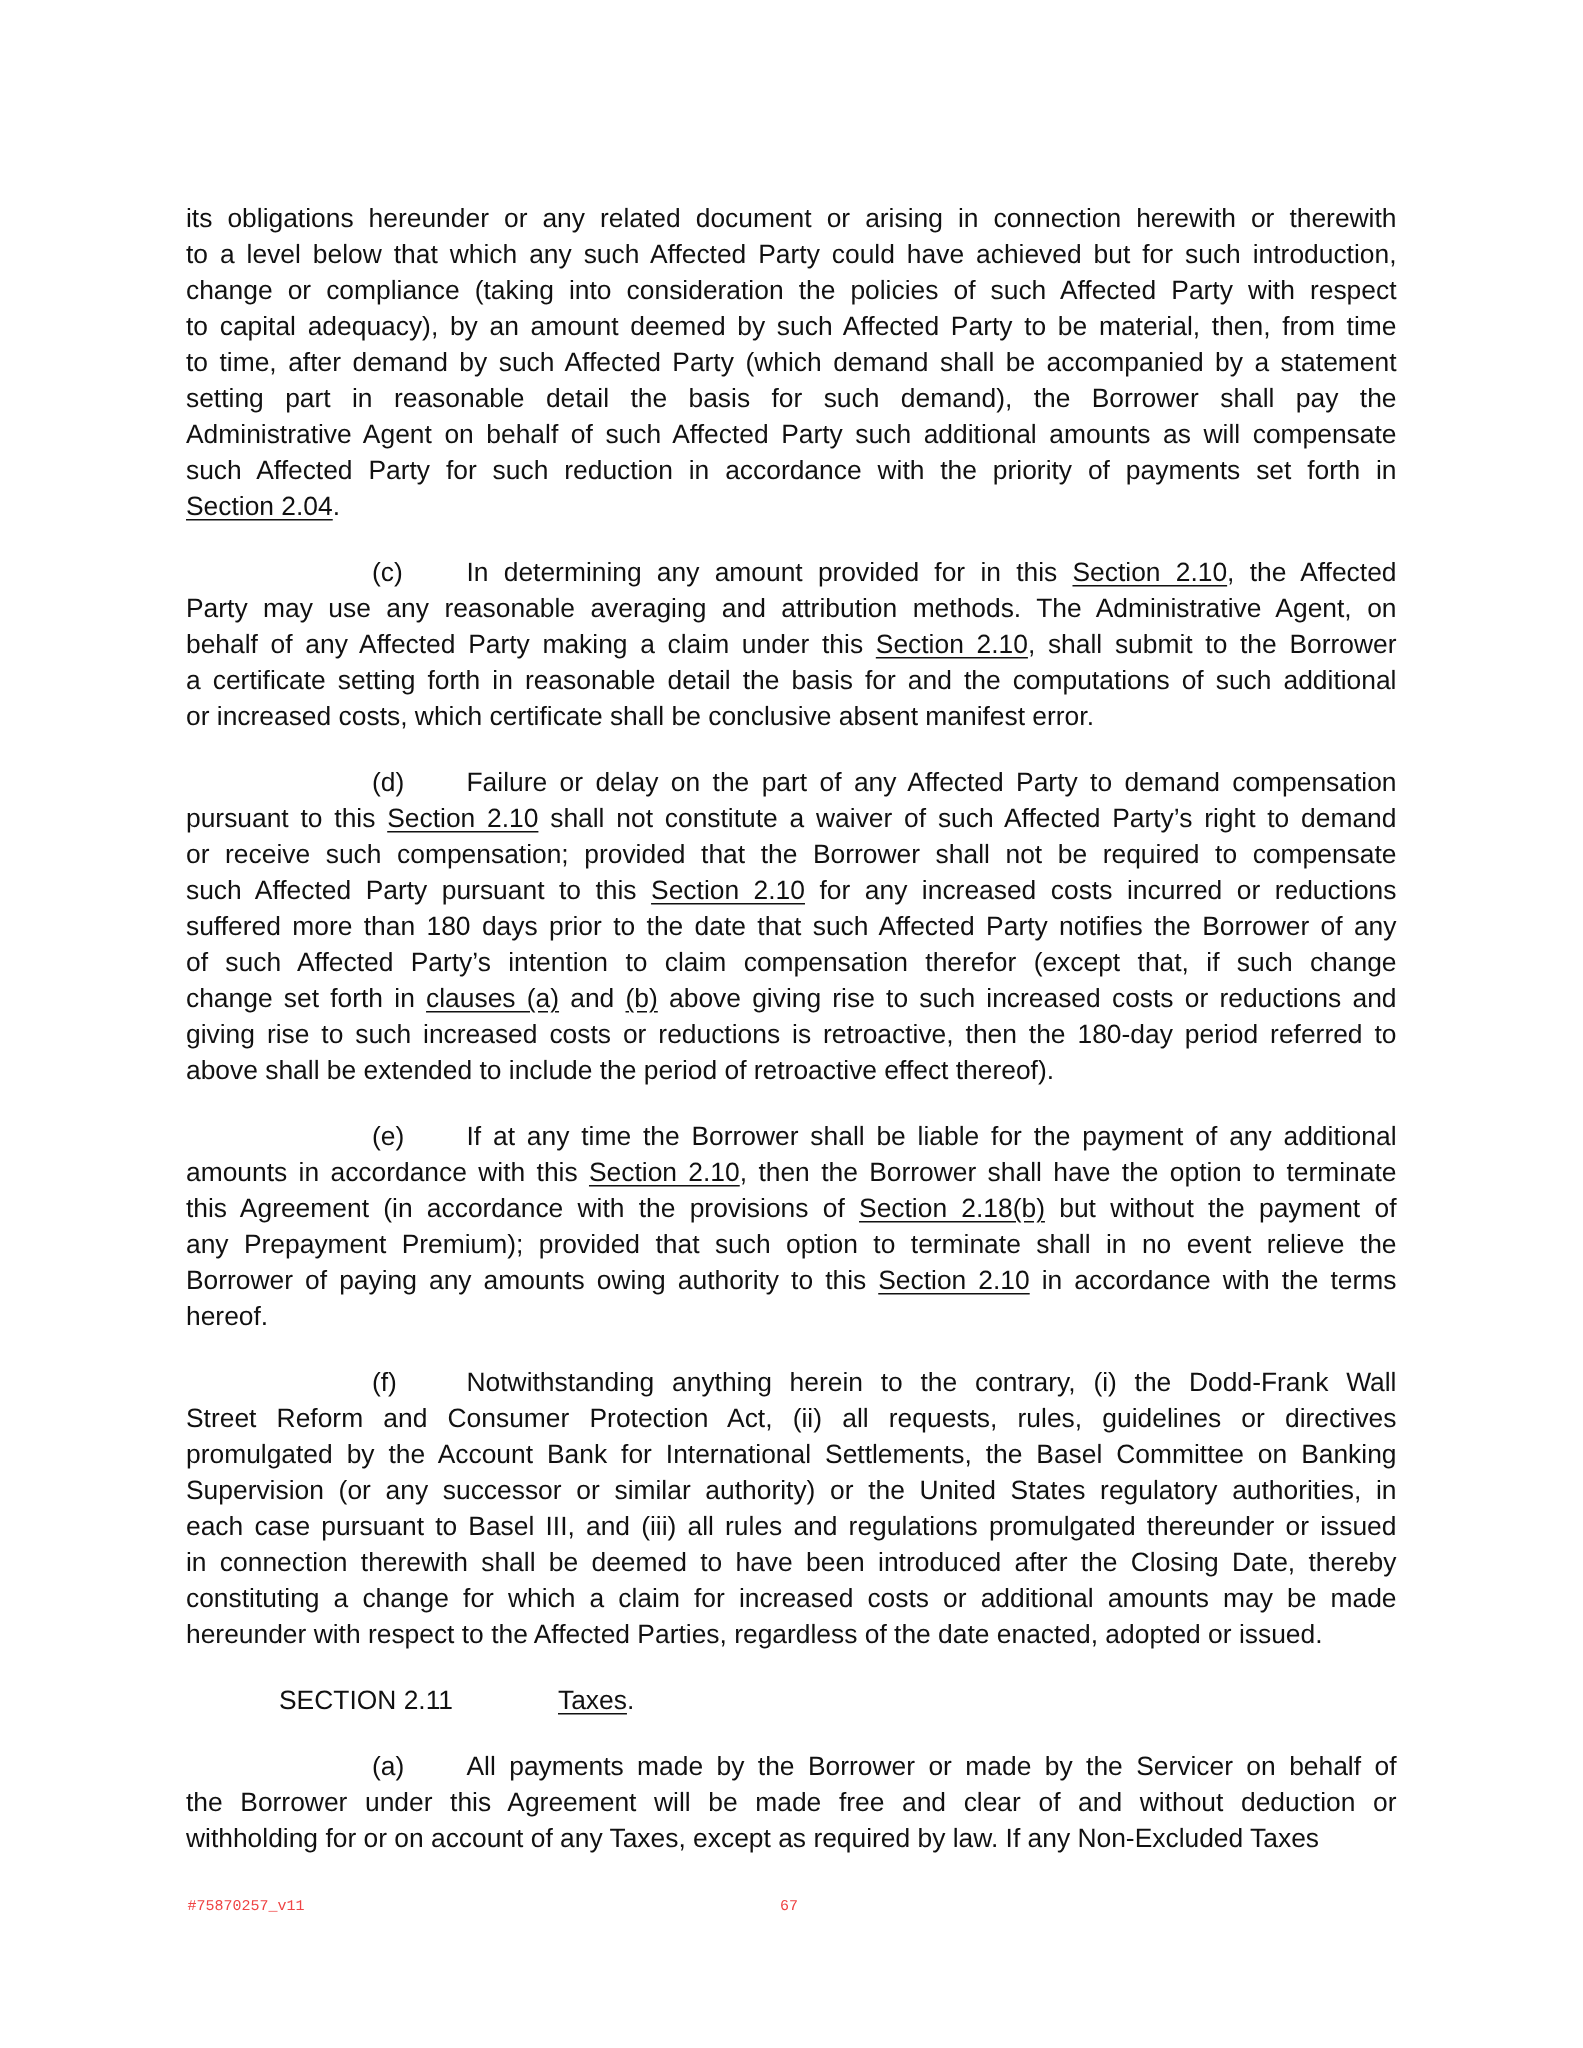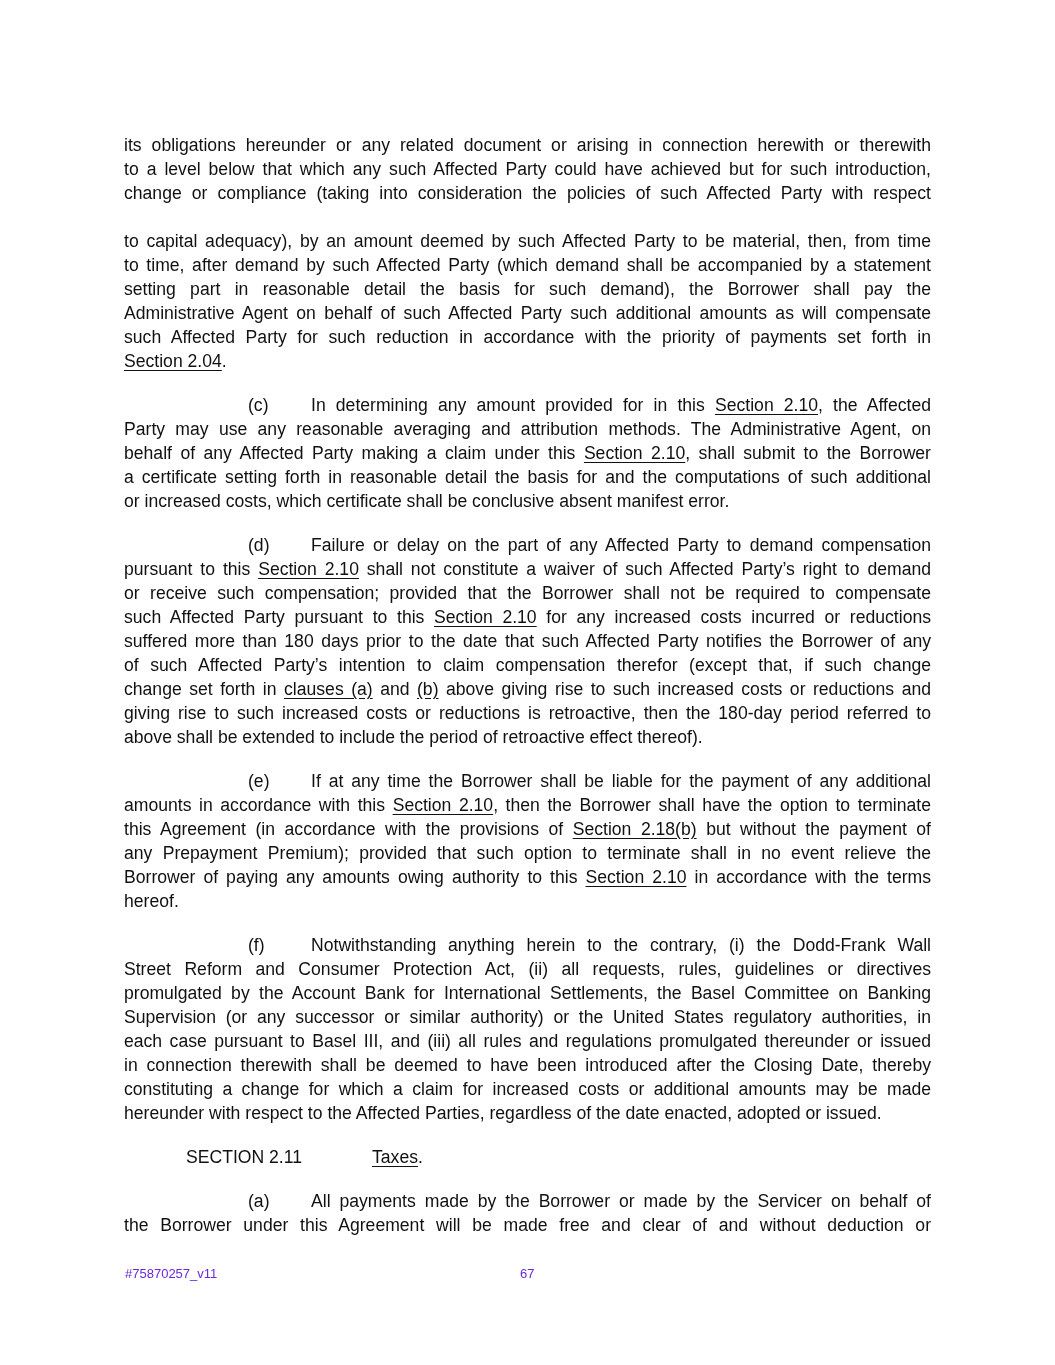--- a/index.html
+++ b/index.html
@@ -13,35 +13,35 @@
     .line {
       display: block; white-space: nowrap; height: 24px;
       transform-origin: 0 50%;
     }
     .line.j { text-align: justify; text-align-last: justify; white-space: normal; width: 100%; }
     .para-gap { height: 20px; }
     .indent-label { display: inline-block; width: 63px; margin-left: 124px; }
     .u { text-decoration: underline; text-underline-offset: 3px; }
     .section-heading { display: block; height: 24px; white-space: nowrap; }
     .section-heading .num { display: inline-block; margin-left: 62px; width: 186px; }
-    .footer { position: absolute; top: 1266px; font-family: Liberation Sans, sans-serif; font-size: 13px; color: #6d28d9; }
+    .footer { position: absolute; top: 1266px; font-family: Liberation Mono, monospace; font-size: 10px; color: #ef4444; }
     .footer.left { left: 125px; }
     .footer.center { left: 520px; }
   </style>
 </head>
 <body>
 
 <div class="page">
   <div class="body-text" id="body-text">
     <div id="paras">
         <div>
           <span class="line j" style="white-space: normal; display: block; width: 100%;"><span>its obligations hereunder or any related document or arising in connection herewith or therewith</span></span>
           <span class="line j" style="white-space: normal; display: block; width: 100%;"><span>to a level below that which any such Affected Party could have achieved but for such introduction,</span></span>
           <span class="line j" style="white-space: normal; display: block; width: 100%;"><span>change or compliance (taking into consideration the policies of such Affected Party with respect</span></span>
-          <span class="line j" style="white-space: normal; display: block; width: 100%; margin-top: 24px;"><span>to capital adequacy), by an amount deemed by such Affected Party to be material, then, from time</span></span>
+          <span class="line j" style="white-space: normal; display: block; width: 100%;"><span>to capital adequacy), by an amount deemed by such Affected Party to be material, then, from time</span></span>
           <span class="line j" style="white-space: normal; display: block; width: 100%;"><span>to time, after demand by such Affected Party (which demand shall be accompanied by a statement</span></span>
           <span class="line j" style="white-space: normal; display: block; width: 100%;"><span>setting part in reasonable detail the basis for such demand), the Borrower shall pay the</span></span>
           <span class="line j" style="white-space: normal; display: block; width: 100%;"><span>Administrative Agent on behalf of such Affected Party such additional amounts as will compensate</span></span>
           <span class="line j" style="white-space: normal; display: block; width: 100%;"><span>such Affected Party for such reduction in accordance with the priority of payments set forth in</span></span>
           <span class="line" style="white-space: nowrap; display: block; width: auto;"><span class="u">Section 2.04</span><span>.</span></span>
         </div>
         <div class="para-gap"></div>
         <div>
           <span class="line" style="text-align: justify; text-align-last: justify; white-space: normal; display: block; width: 100%;"><span class="indent-label">(c)</span><span>In determining any amount provided for in this </span><span class="u">Section 2.10</span><span>, the Affected</span></span>
           <span class="line j" style="white-space: normal; display: block; width: 100%;"><span>Party may use any reasonable averaging and attribution methods.  The Administrative Agent, on</span></span>
@@ -84,19 +84,20 @@
       </div>
     <div class="para-gap"></div>
     <div class="section-heading">
       <span class="num">SECTION 2.11</span><span class="u">Taxes</span><span>.</span>
     </div>
     <div class="para-gap"></div>
     <div id="section-paras">
         <div>
           <span class="line" style="text-align: justify; text-align-last: justify; white-space: normal; display: block; width: 100%;"><span class="indent-label">(a)</span><span>All payments made by the Borrower or made by the Servicer on behalf of</span></span>
           <span class="line j" style="white-space: normal; display: block; width: 100%;"><span>the Borrower under this Agreement will be made free and clear of and without deduction or</span></span>
+          <span class="line" style="white-space: nowrap; display: block; width: auto;"><span>withholding for or on account of any Taxes, except as required by law.  If any Non-Excluded Taxes</span></span>
         </div>
       </div>
   </div>
 
   <div class="footer left">#75870257_v11</div>
   <div class="footer center">67</div>
 </div>
 
 </body></html>

